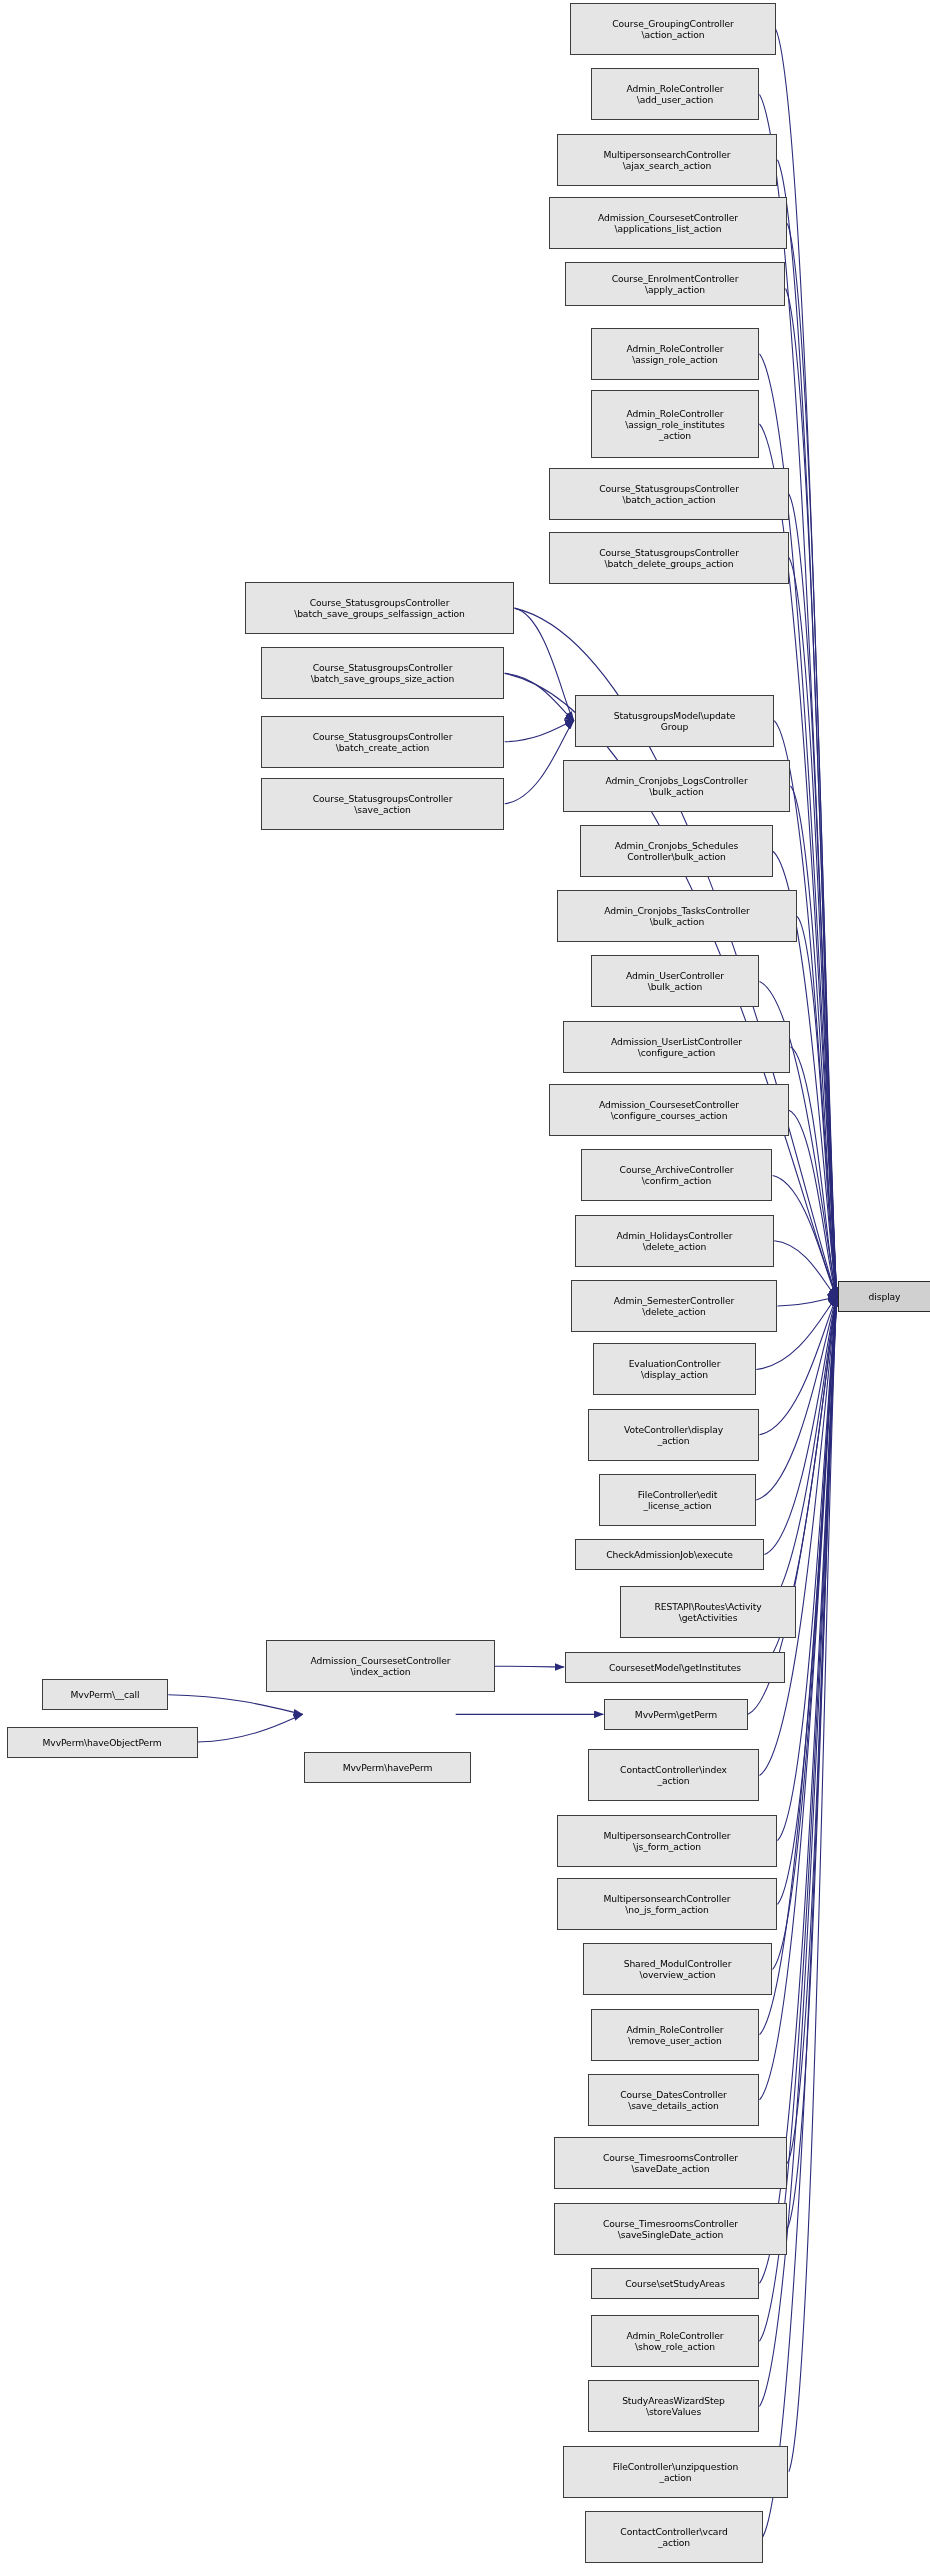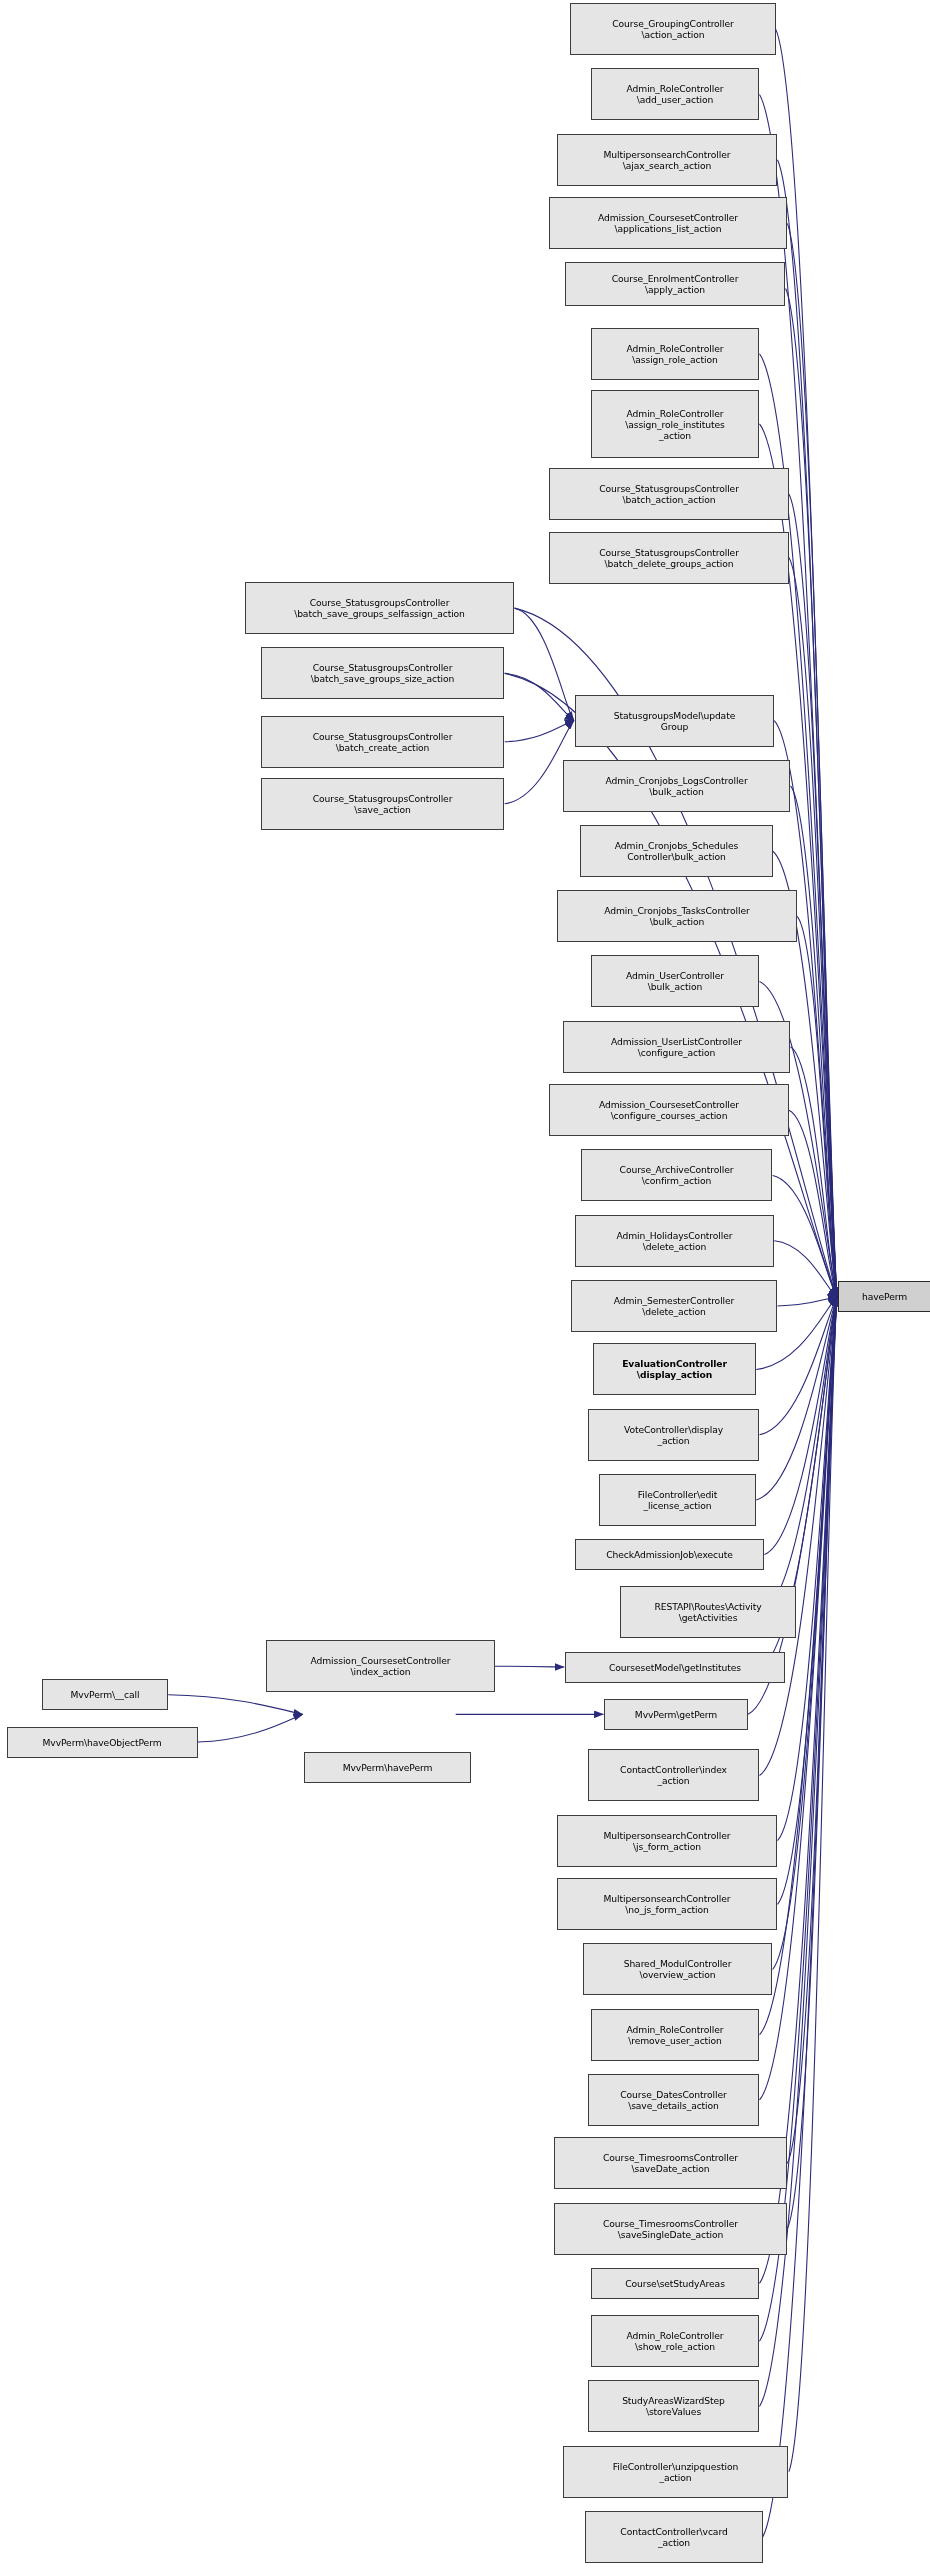--- a/index.html
+++ b/index.html
@@ -113,21 +113,21 @@
       <div class="node" style="left: 563px; top: 1021px; width: 227px; height: 52px;">Admission_UserListController
 \configure_action</div>
       <div class="node" style="left: 549px; top: 1084px; width: 240px; height: 52px;">Admission_CoursesetController
 \configure_courses_action</div>
       <div class="node" style="left: 581px; top: 1149px; width: 191px; height: 52px;">Course_ArchiveController
 \confirm_action</div>
       <div class="node" style="left: 575px; top: 1215px; width: 199px; height: 52px;">Admin_HolidaysController
 \delete_action</div>
       <div class="node" style="left: 571px; top: 1280px; width: 206px; height: 52px;">Admin_SemesterController
 \delete_action</div>
-      <div class="node" style="left: 593px; top: 1343px; width: 163px; height: 52px; font-weight: bold;">EvaluationController
+      <div class="node" style="left: 593px; top: 1343px; width: 163px; height: 52px;">EvaluationController
 \display_action</div>
       <div class="node" style="left: 588px; top: 1409px; width: 171px; height: 52px;">VoteController\display
 _action</div>
       <div class="node" style="left: 599px; top: 1474px; width: 157px; height: 52px;">FileController\edit
 _license_action</div>
       <div class="node" style="left: 575px; top: 1539px; width: 189px; height: 31px;">CheckAdmissionJob\execute</div>
       <div class="node" style="left: 586px; top: 1586px; width: 176px; height: 52px; margin-left: 34px;">RESTAPI\Routes\Activity
 \getActivities</div>
       <div class="node" style="left: 266px; top: 1640px; width: 229px; height: 52px;">Admission_CoursesetController
 \index_action</div>
@@ -154,16 +154,16 @@
 \saveSingleDate_action</div>
       <div class="node" style="left: 591px; top: 2268px; width: 168px; height: 31px;">Course\setStudyAreas</div>
       <div class="node" style="left: 591px; top: 2315px; width: 168px; height: 52px;">Admin_RoleController
 \show_role_action</div>
       <div class="node" style="left: 588px; top: 2380px; width: 171px; height: 52px;">StudyAreasWizardStep
 \storeValues</div>
       <div class="node" style="left: 563px; top: 2446px; width: 225px; height: 52px;">FileController\unzipquestion
 _action</div>
       <div class="node" style="left: 585px; top: 2511px; width: 178px; height: 52px;">ContactController\vcard
 _action</div>
-      <div class="node target" style="left: 838px; top: 1281px; width: 93px; height: 31px;">havePerm</div>
+      <div class="node target" style="left: 838px; top: 1281px; width: 93px; height: 31px;">display</div>
     </div>
 </div>
 
 
 </body></html>

